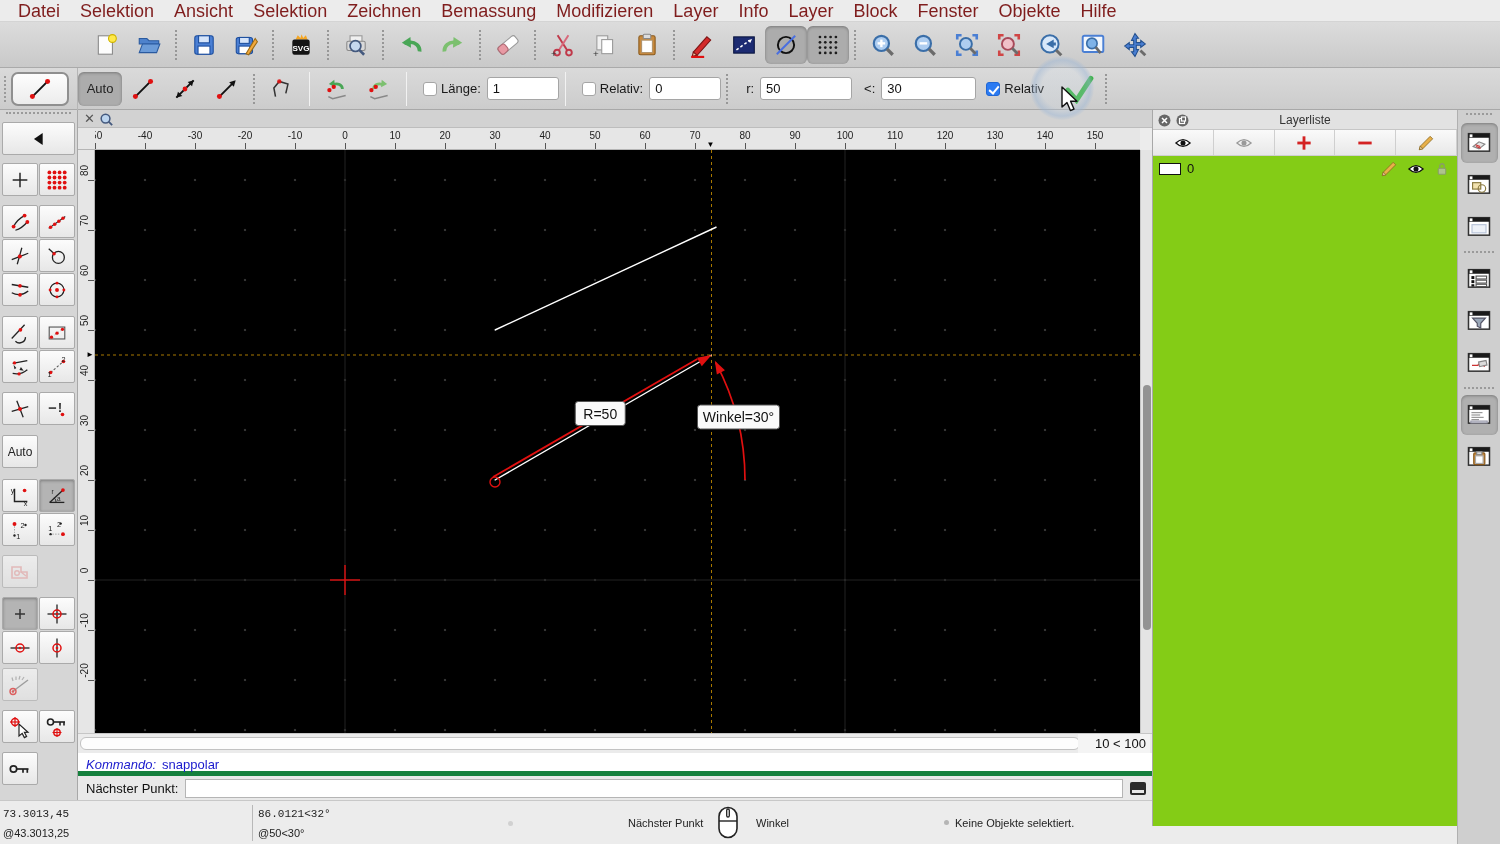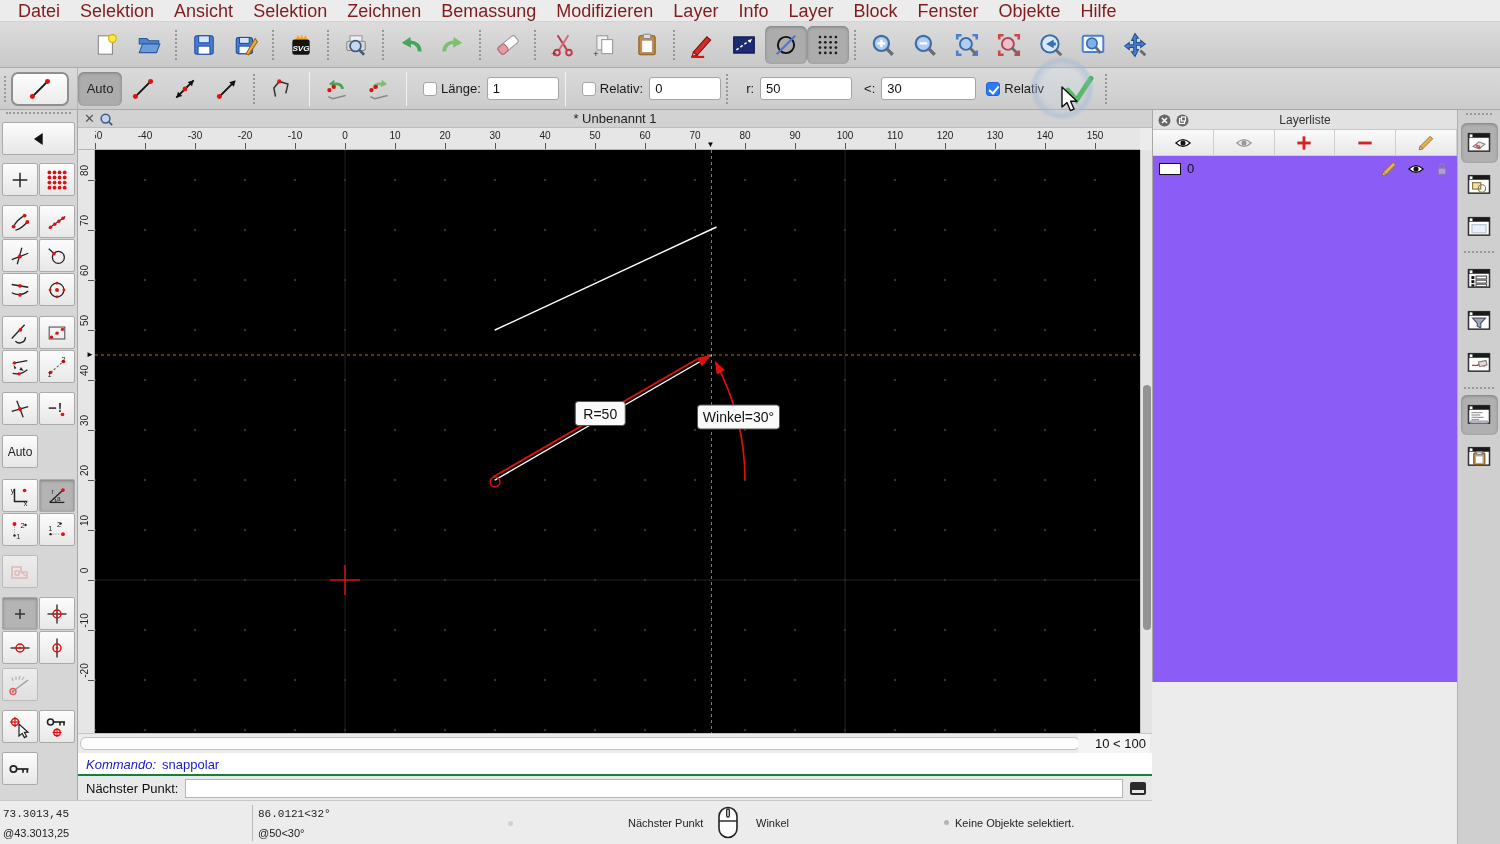--- a/index.html
+++ b/index.html
@@ -55,37 +55,37 @@
     background-size:50px 50px; background-position:-25px 5px; overflow:hidden; }
   #canvas svg { position:absolute; left:0; top:0; }
 
   #vscroll { left:1140px; top:150px; width:12px; height:583px; background:#e4e4e4; border-left:1px solid #c6c6c6; }
   #vscroll .thumb { position:absolute; left:2px; top:235px; width:8px; height:245px; background:#939393; border-radius:5px; }
   #hscroll { left:78px; top:733px; width:1074px; height:20px; background:#ebebeb; border-top:1px solid #c6c6c6; }
   #hscroll .thumb { position:absolute; left:2px; top:3px; width:1000px; height:13px; background:#fdfdfd; border:1px solid #c2c2c2; border-radius:6px; }
   #grid-status { position:absolute; right:2px; top:0px; width:72px; height:19px; background:#f4f4f4; font-size:13px; color:#111; text-align:right; padding:2px 4px 0 0; }
 
   
-  #cmd-history { left:78px; top:753px; width:1074px; height:23px; background:#fff; border-bottom:2px solid #15803d; font-size:13px; padding:4px 0 0 8px; }
+  #cmd-history { left:78px; top:753px; width:1074px; height:23px; background:#fff; border-bottom:5px solid #15803d; font-size:13px; padding:4px 0 0 8px; }
   #cmd-history .kw { color:#1a1acd; font-style:italic; }
   #cmd-history .val { color:#1a1acd; margin-left:6px; }
   #cmd-prompt { left:78px; top:776px; width:1074px; height:24px; background:#e9e9e9; display:flex; align-items:center; padding:0 4px 0 8px; }
   #cmd-prompt label { font-size:13px; color:#111; margin-right:6px; white-space:nowrap; }
   #cmd-prompt input { flex:1; height:19px; border:1px solid #b5b5b5; background:#fff; font-size:13px; font-family:"Liberation Sans",sans-serif; padding:0 4px; }
   #cmd-expand { width:20px; height:17px; margin-left:5px; display:flex; align-items:center; justify-content:center; }
 
   
   #statusbar { left:0; top:800px; width:1152px; height:44px; background:#ececec; border-top:1px solid #c8c8c8; font-size:11px; color:#222; }
   #statusbar .l1 { position:absolute; top:7px;font-family:Liberation Mono, monospace; }
   #statusbar .l2 { position:absolute; top:26px; }
   #sb-div { position:absolute; left:252px; top:4px; width:1px; height:36px; background:#b8b8b8; }
   .sb-dot { position:absolute; width:5px; height:5px; border-radius:50%; background:#b5b5b5; }
 
   
-  #layer-panel { left:1152px; top:110px; width:305px; height:572px; background:#8b5cf6; border-left:1px solid #a8a8a8; }
+  #layer-panel { left:1152px; top:110px; width:305px; height:716px; background:#84cc16; border-left:1px solid #a8a8a8; }
   #lp-titlebar { height:20px; background:#e2e2e2; border-bottom:1px solid #c6c6c6; display:flex; align-items:center; position:relative; }
   #lp-title { position:absolute; width:100%; text-align:center; font-size:12px; color:#333; pointer-events:none; }
   .lp-ctl { width:13px; height:13px; margin-left:5px; }
   #lp-toolbar { height:26px; display:flex; border-bottom:1px solid #cfcfcf; background:#ececec; }
   .lp-btn { flex:1; border-right:1px solid #cfcfcf; display:flex; align-items:center; justify-content:center; background:linear-gradient(#fafafa,#e8e8e8); }
   .lp-row { height:25px; display:flex; align-items:center; padding:0 6px; font-size:13px; color:#111; gap:6px; }
   .lp-row .swatch { width:22px; height:12px; border:1.5px solid #111; background:#fff; }
   .lp-row .spacer { flex:1; }
 
   
@@ -151,21 +151,21 @@
         <svg width="26" height="26" viewBox="0 0 24 24">
           <rect x="3" y="5" width="15" height="15" rx="2" fill="#4a7fd4" stroke="#1d4e9e"></rect>
           <rect x="6" y="5" width="9" height="5.5" fill="#d5e4fa" stroke="#1d4e9e"></rect>
           <rect x="5.5" y="13" width="10" height="7" fill="#fff" stroke="#1d4e9e"></rect>
           <path d="M12 20 L20.5 6 L22.5 9 L14.5 21 z" fill="#f2a93c" stroke="#9a6a14"></path>
         </svg>
       </div>
     </div>
     <div class="vsep-dot"></div>
     <div class="tb-btn">
-      <div style="display: flex; font-style: italic;">
+      <div style="display: flex;">
         <svg width="26" height="26" viewBox="0 0 24 24">
           <path d="M7 7 l2-4 2.5 2.5 L12.5 2 l1.5 3.5 L16.5 3 l1.5 4 z" fill="#f5a623"></path>
           <rect x="4" y="7" width="16" height="14" rx="2" fill="#141414"></rect>
           <text x="12" y="17.5" font-size="7.5" font-weight="bold" fill="#fff" text-anchor="middle" font-family="Liberation Sans">SVG</text>
         </svg>
       </div>
     </div>
     <div class="vsep-dot"></div>
     <div class="tb-btn">
       <div style="display: flex;">
@@ -804,21 +804,20 @@
       </div>
     </div>
 </div>
 
 <div id="tabbar" class="abs">
   <span id="tab-close">✕</span>
   <span id="tab-zoom"><svg width="15" height="15" viewBox="0 0 24 24" style="vertical-align:-3px">
         <circle cx="10.5" cy="10.5" r="7" fill="#bcd4ee" stroke="#44597e" stroke-width="2.4"></circle>
         <line x1="15.5" y1="15.5" x2="21" y2="21" stroke="#44597e" stroke-width="3"></line>
       </svg></span>
-  <span id="tab-title">* Unbenannt 1</span>
 </div>
 <div id="ruler-corner" class="abs"></div>
 <div id="hruler" class="abs">
     <span class="rtick-label" style="left: -15px; top: 2px; width: 30px; text-align: center;">-50</span>
     <div class="rtick" style="left: 0px; top: 15px; width: 1px; height: 7px;"></div>
     <span class="rtick-label" style="left: 35px; top: 2px; width: 30px; text-align: center;">-40</span>
     <div class="rtick" style="left: 50px; top: 15px; width: 1px; height: 7px;"></div>
     <span class="rtick-label" style="left: 85px; top: 2px; width: 30px; text-align: center;">-30</span>
     <div class="rtick" style="left: 100px; top: 15px; width: 1px; height: 7px;"></div>
     <span class="rtick-label" style="left: 135px; top: 2px; width: 30px; text-align: center;">-20</span>

